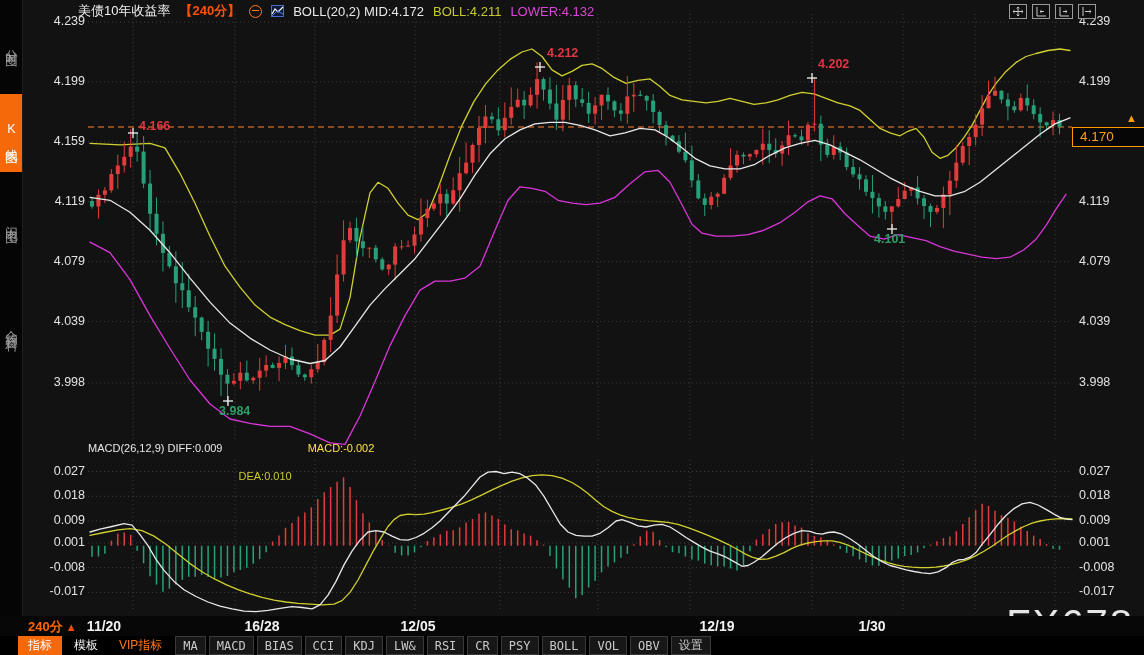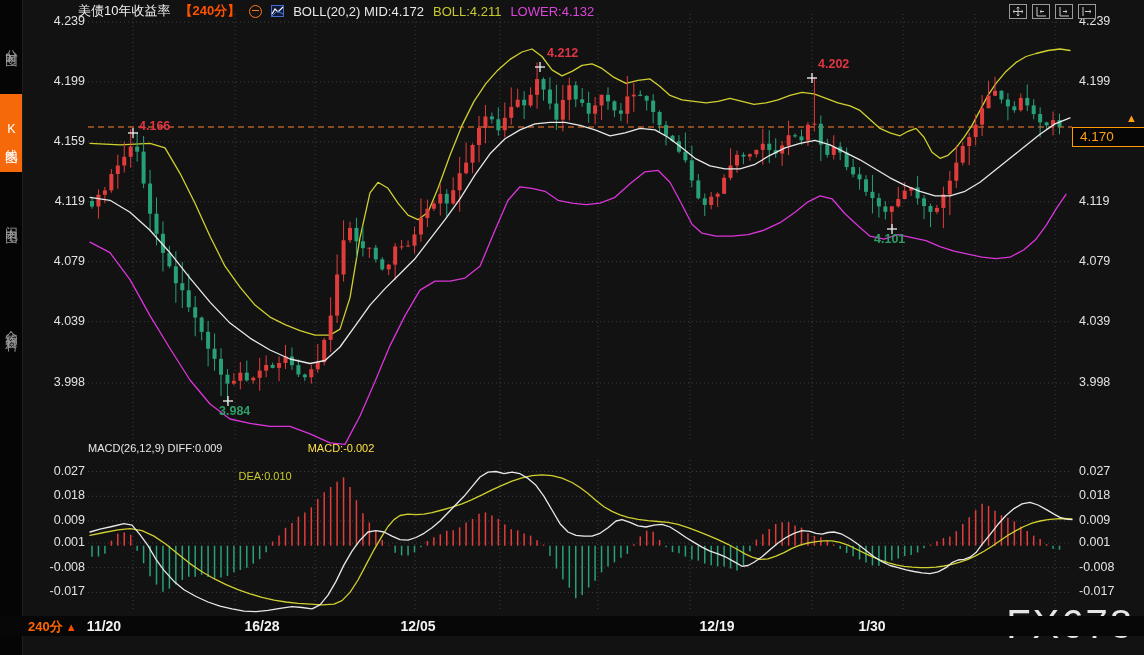--- a/index.html
+++ b/index.html
@@ -672,15 +672,33 @@
   <div id="date-row">
     <span id="period-label"><span>240分</span><span class="tri"> ▲</span></span>
   <div class="date-label" style="left: 104px;">11/20</div>
       <div class="date-label" style="left: 262px;">16/28</div>
       <div class="date-label" style="left: 382px; margin-left: 36px;">12/05</div>
       <div class="date-label" style="left: 584px; margin-top: 38px;">12/12</div>
       <div class="date-label" style="left: 717px; text-align: right;">12/19</div>
       <div class="date-label" style="left: 872px;">1/30</div>
     </div>
 
+  <div id="toolbar">
+      <div class="tb-btn tb-active">指标</div>
+      <div class="tb-btn tb-plain">模板</div>
+      <div class="tb-btn tb-vip">VIP指标</div>
+      <div class="tb-btn tb-cell">MA</div>
+      <div class="tb-btn tb-cell">MACD</div>
+      <div class="tb-btn tb-cell">BIAS</div>
+      <div class="tb-btn tb-cell">CCI</div>
+      <div class="tb-btn tb-cell">KDJ</div>
+      <div class="tb-btn tb-cell">LW&amp;</div>
+      <div class="tb-btn tb-cell">RSI</div>
+      <div class="tb-btn tb-cell">CR</div>
+      <div class="tb-btn tb-cell">PSY</div>
+      <div class="tb-btn tb-cell">BOLL</div>
+      <div class="tb-btn tb-cell">VOL</div>
+      <div class="tb-btn tb-cell">OBV</div>
+      <div class="tb-btn tb-cell">设置</div>
+    </div>
 
   <div id="watermark">FX678</div>
 </div>
 
 </body></html>

